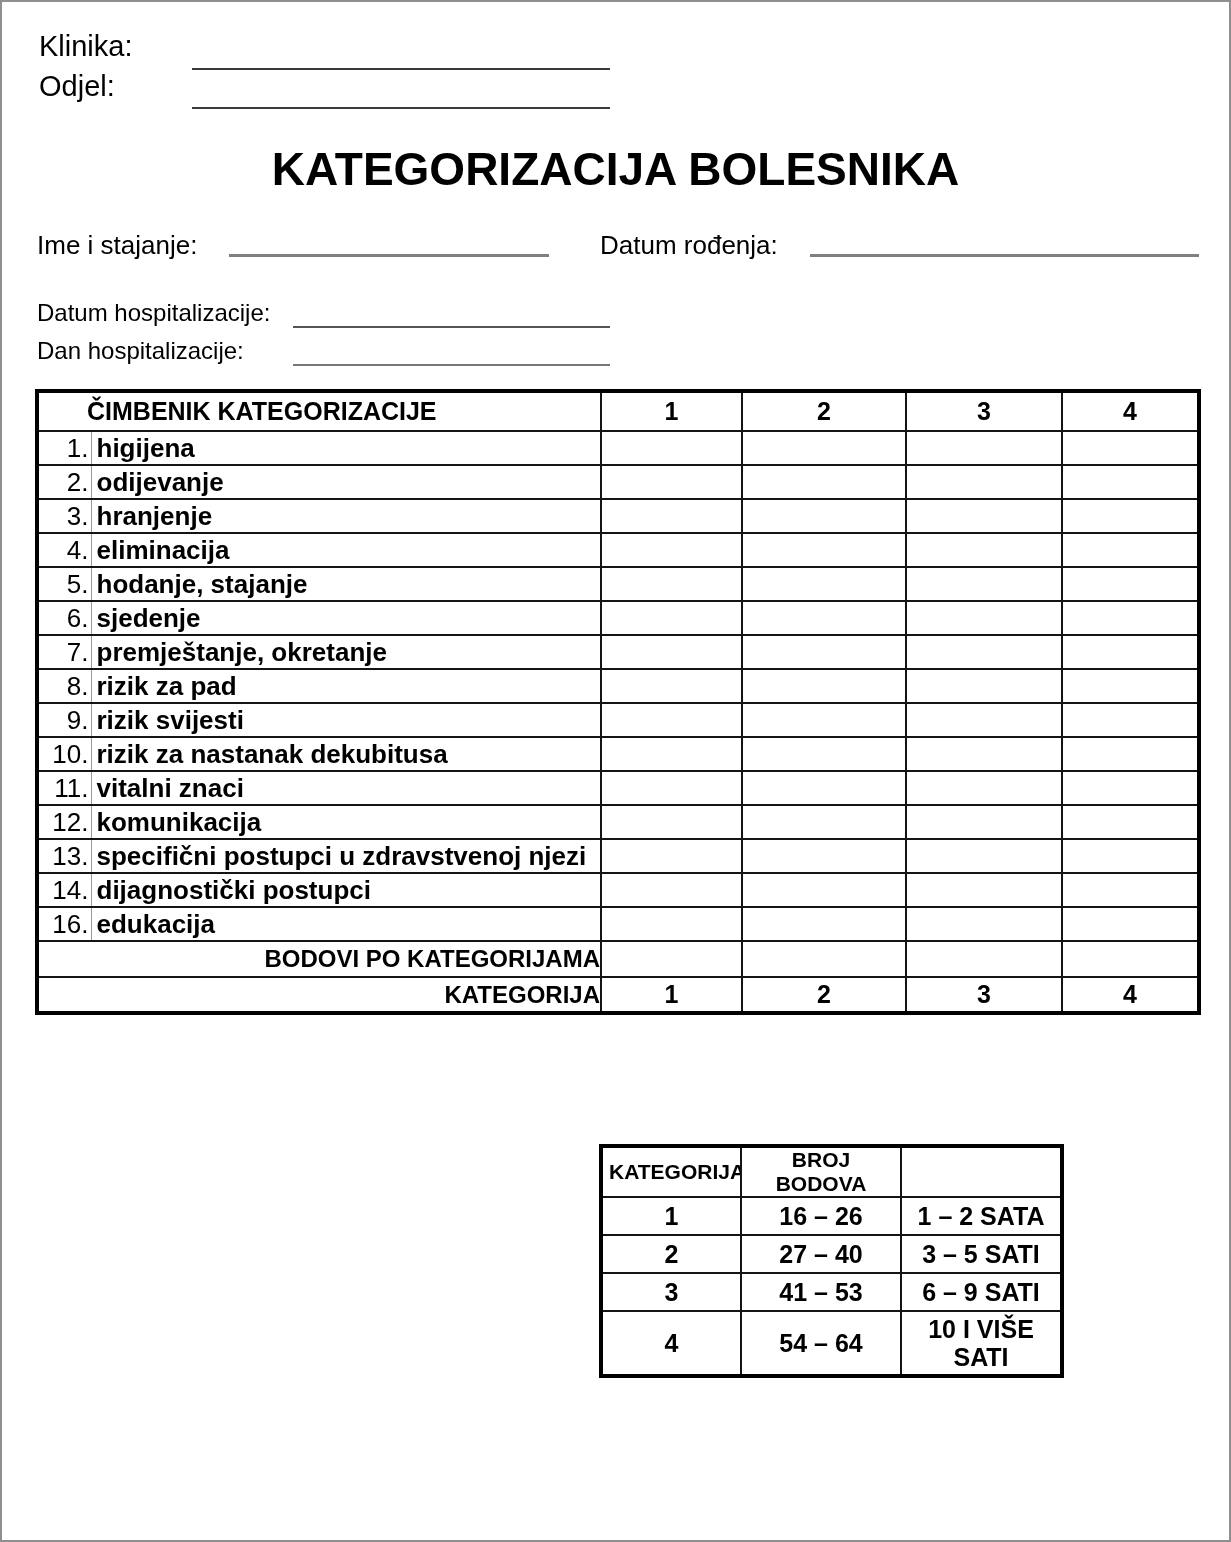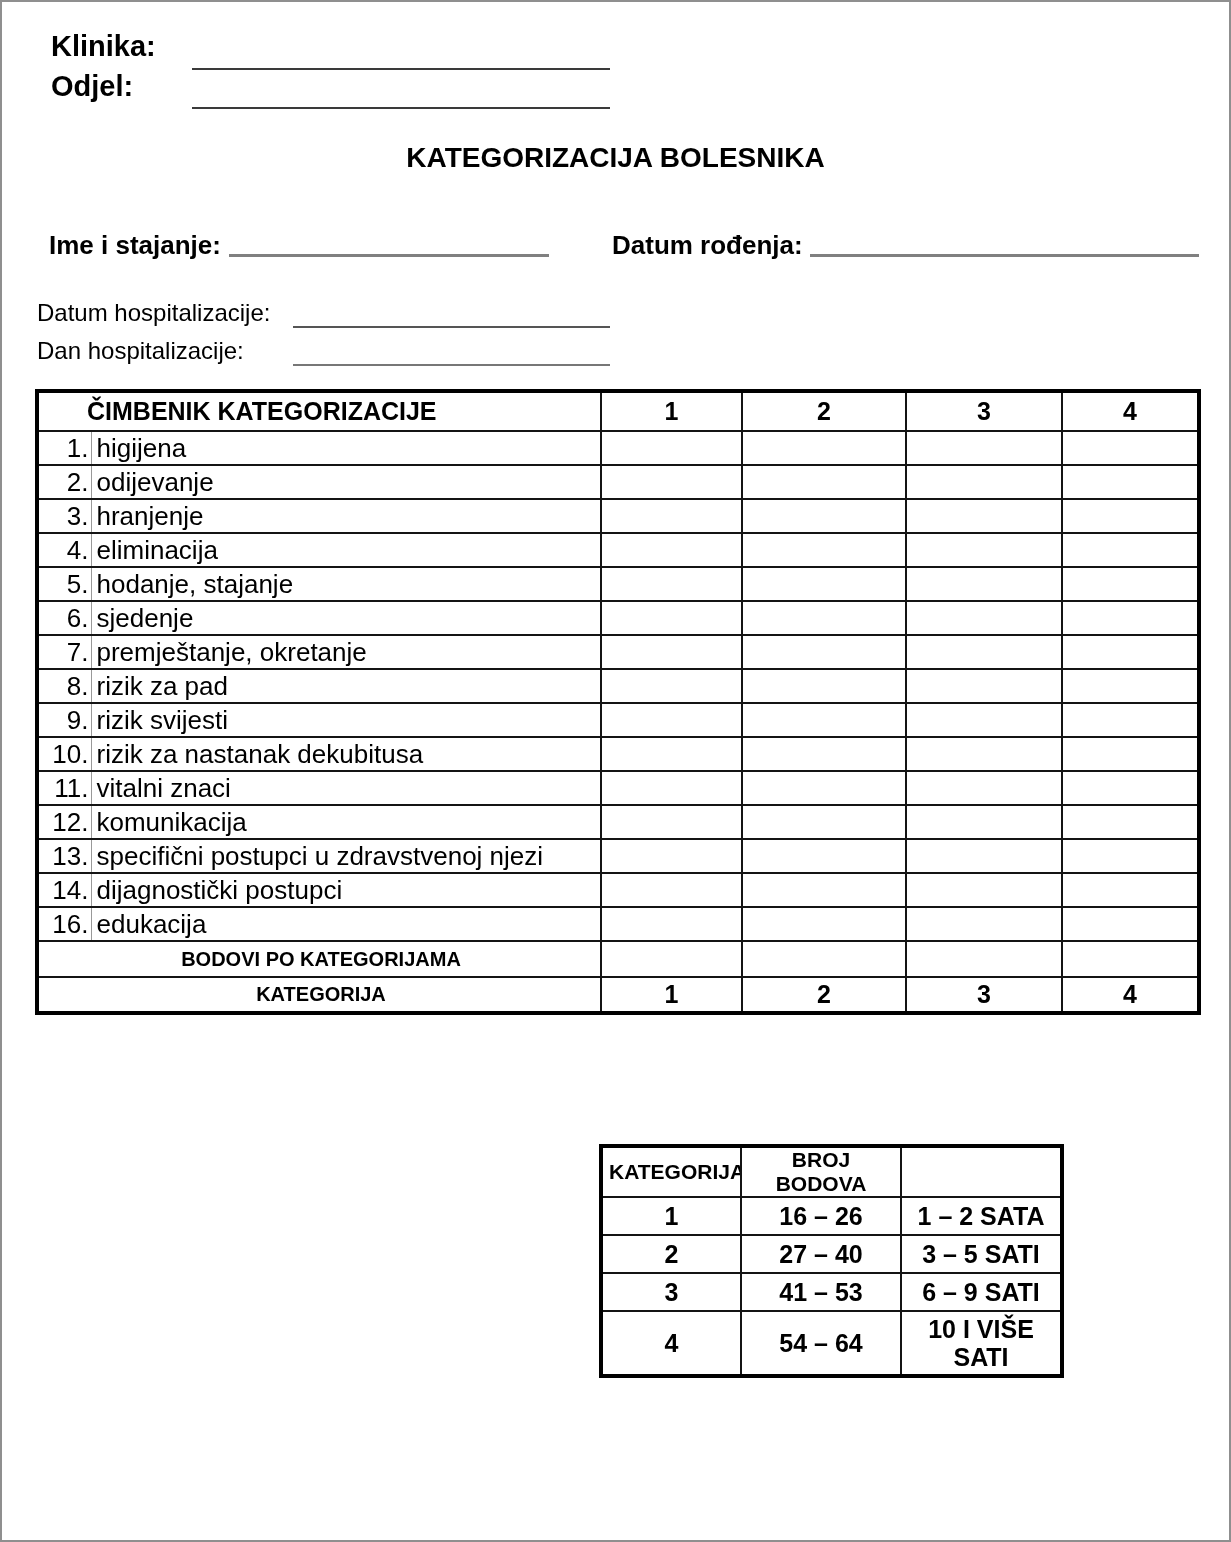--- a/index.html
+++ b/index.html
@@ -7,26 +7,26 @@
     position:relative;
     width:1231px;height:1542px;
     background:#ffffff;
     border:2px solid #8f8f8f;
     box-sizing:border-box;
     font-family:"Liberation Sans","DejaVu Sans",sans-serif;
     color:#000;
     overflow:hidden;
   }
   .abs{position:absolute;white-space:nowrap;}
-  .b{font-weight:bold;margin-left:12px;}
+  .b{font-weight:normal;}
 
   
   .klinika-label{left:37px;top:28px;font-size:29px;}
   .odjel-label{left:37px;top:68px;font-size:29px;}
-  .title{left:0;width:100%;top:140px;text-align:center;font-size:28px;font-weight:bold;}
+  .title{left:0;width:100%;top:140px;text-align:center;font-size:46px;font-weight:bold;}
   .ime-label{left:35px;top:228px;font-size:26px;}
   .rodjenja-label{left:598px;top:228px;font-size:26px;}
   .dathosp-label{left:35px;top:297px;font-size:24px;}
   .danhosp-label{left:35px;top:335px;font-size:24px;}
 
   
   .line{position:absolute;height:2px;background:#3a3a3a;}
   .line.gray{height:3px;background:#808080;}
   .klinika-line{left:190px;top:66px;width:418px;}
   .odjel-line{left:190px;top:105px;width:418px;}
@@ -41,22 +41,22 @@
     border-collapse:collapse;table-layout:fixed;
     border:4px solid #000;
   }
   .mt th,.mt td{border:2px solid #141414;padding:0;overflow:hidden;}
   .mt tr.hdr{height:40px;}
   .mt tr.item-row{height:34px;}
   .mt tr.foot-row{height:36px;}
   .mt .factor{font-weight:bold;font-size:25px;text-align:left;padding-left:48px;}
   .mt .ch{font-weight:bold;font-size:25px;text-align:center;}
   .mt td.num{border-right:1px solid #999;text-align:right;font-size:26px;font-weight:normal;padding-right:2px;}
-  .mt td.item{border-left:1px solid #999;text-align:left;font-size:26px;padding-left:5px;}
-  .mt td.foot{font-weight:bold;font-size:20px;text-align:center;padding-left:3px;}
+  .mt td.item{border-left:1px solid #999;text-align:left;font-size:26px;padding-left:5px;font-weight:bold;}
+  .mt td.foot{font-weight:bold;font-size:24px;text-align:right;padding-left:3px;}
   .mt td.val{background:#fff;}
   .mt td.valnum{font-weight:bold;font-size:25px;text-align:center;}
 
   
   table.ct{
     position:absolute;left:597px;top:1142px;width:461px;
     border-collapse:collapse;table-layout:fixed;
     border:4px solid #000;
   }
   .ct th,.ct td{border:2px solid #141414;text-align:center;padding:0 6px;overflow:hidden;}

